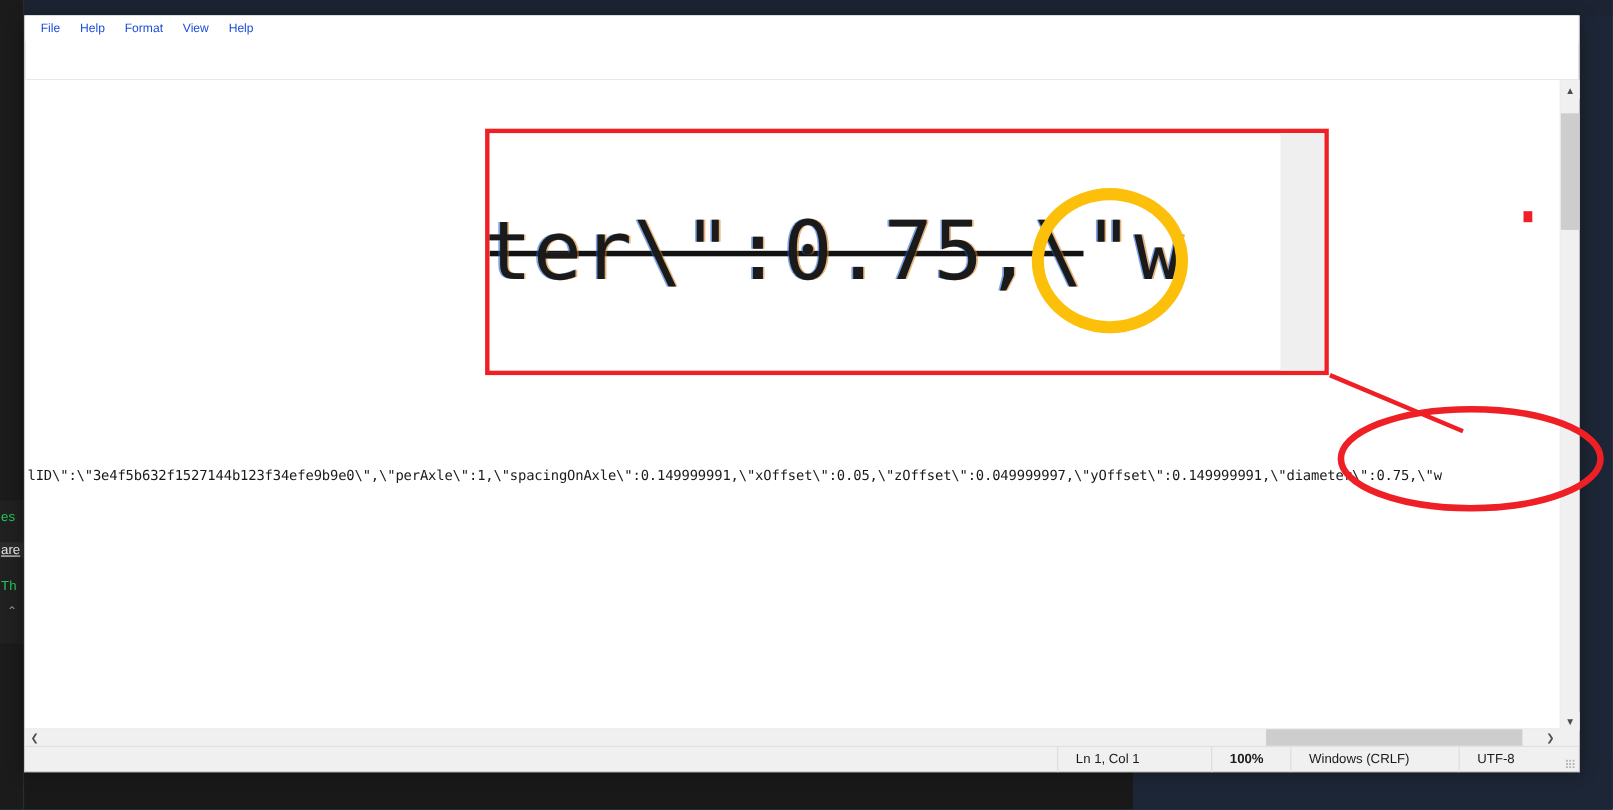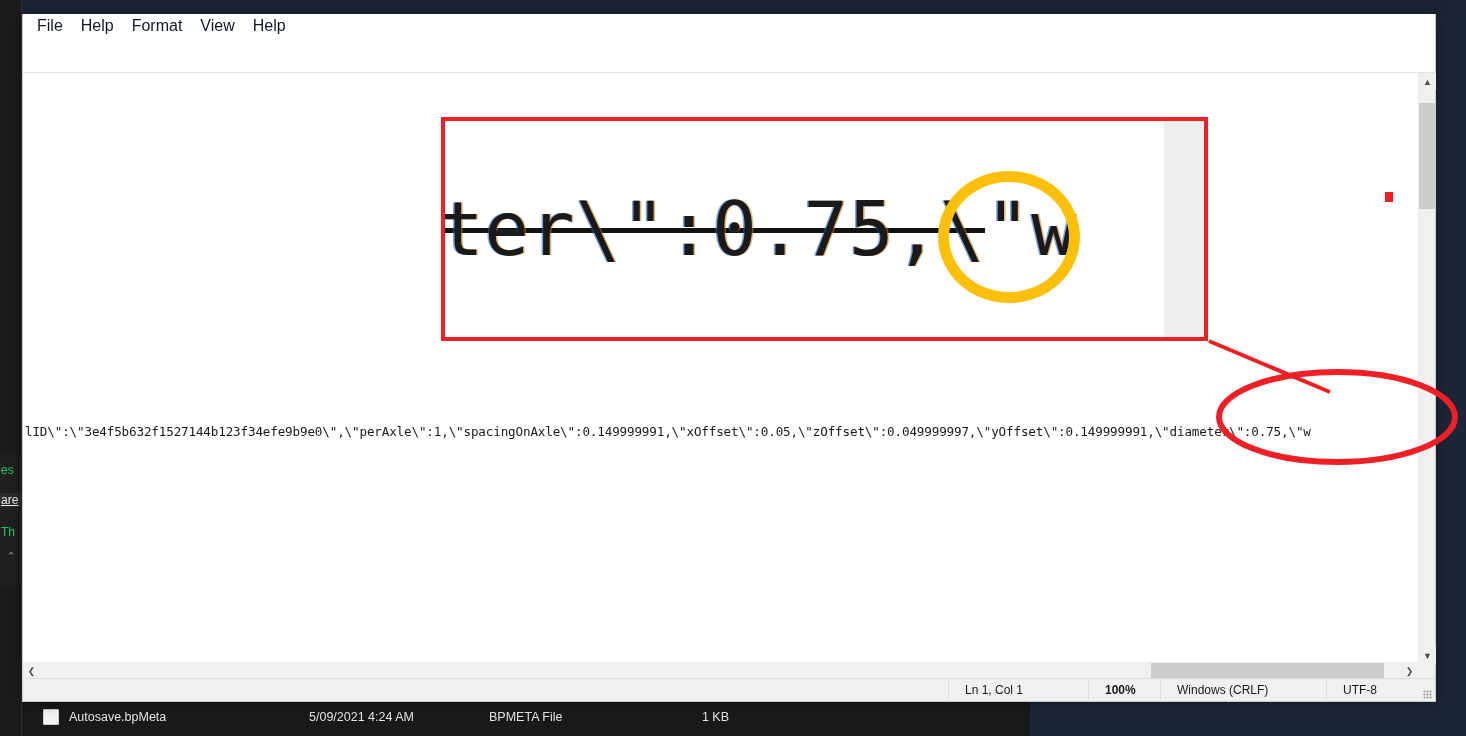--- a/index.html
+++ b/index.html
@@ -179,22 +179,22 @@
   .np-winbtn svg { display: block; }
 
   .np-menubar {
     height: 24px;
     background: #ffffff;
     display: flex;
     align-items: center;
     padding-left: 5px;
   }
   .np-menu-item {
-    font-size: 16px;
-    color: #0f172a;
+    font-size: 11px;
+    color: #1d4ed8;
     padding: 2px 9px;
     line-height: 18px;
   }
 
   .np-edit-wrap {
     position: absolute;
     left: 0; top: 58px;
     width: 1412px;
     height: 607px;
     background: #ffffff;
@@ -390,27 +390,20 @@
   <div class="bg-explorer-divider"></div>
 
   <div class="bg-filelist">
     <div class="file-row" style="top:-12px;">
       <span class="f-icon np"></span>
       <span class="f-name">Autosave.blueprint</span>
       <span class="f-date">5/09/2021 4:24 AM</span>
       <span class="f-type">BLUEPRINT File</span>
       <span class="f-size">39 KB</span>
     </div>
-    <div class="file-row" style="top:17px;">
-      <span class="f-icon doc"></span>
-      <span class="f-name">Autosave.bpMeta</span>
-      <span class="f-date">5/09/2021 4:24 AM</span>
-      <span class="f-type">BPMETA File</span>
-      <span class="f-size">1 KB</span>
-    </div>
     <div class="file-row" style="top:45px;">
       
       
       
       
       
     </div>
   </div>
   <div class="bg-rightpanel"></div>
 
@@ -444,21 +437,21 @@
       </div>
 
       <div class="np-corner"></div>
     </div>
 
     <div class="np-statusbar">
       <div class="np-status-spacer"></div>
       <div class="np-status-cell" style="width:140px;">Ln 1, Col 1</div>
       <div class="np-status-cell" style="width:72px;font-weight:bold;">100%</div>
       <div class="np-status-cell" style="width:153px;">Windows (CRLF)</div>
-      <div class="np-status-cell" style="width:92px;margin-left:13px;">UTF-8</div>
+      <div class="np-status-cell" style="width:92px;">UTF-8</div>
       <div class="np-status-grip"></div>
     </div>
   </div>
 
   <div class="mag-box">
     <div class="mag-inner">
       <div class="mag-scrollstrip"></div>
       <div class="mag-scanline"></div>
       <div class="mag-text">ter\":0.75,\"w</div>
       <div class="mag-yellow-circle"></div>

